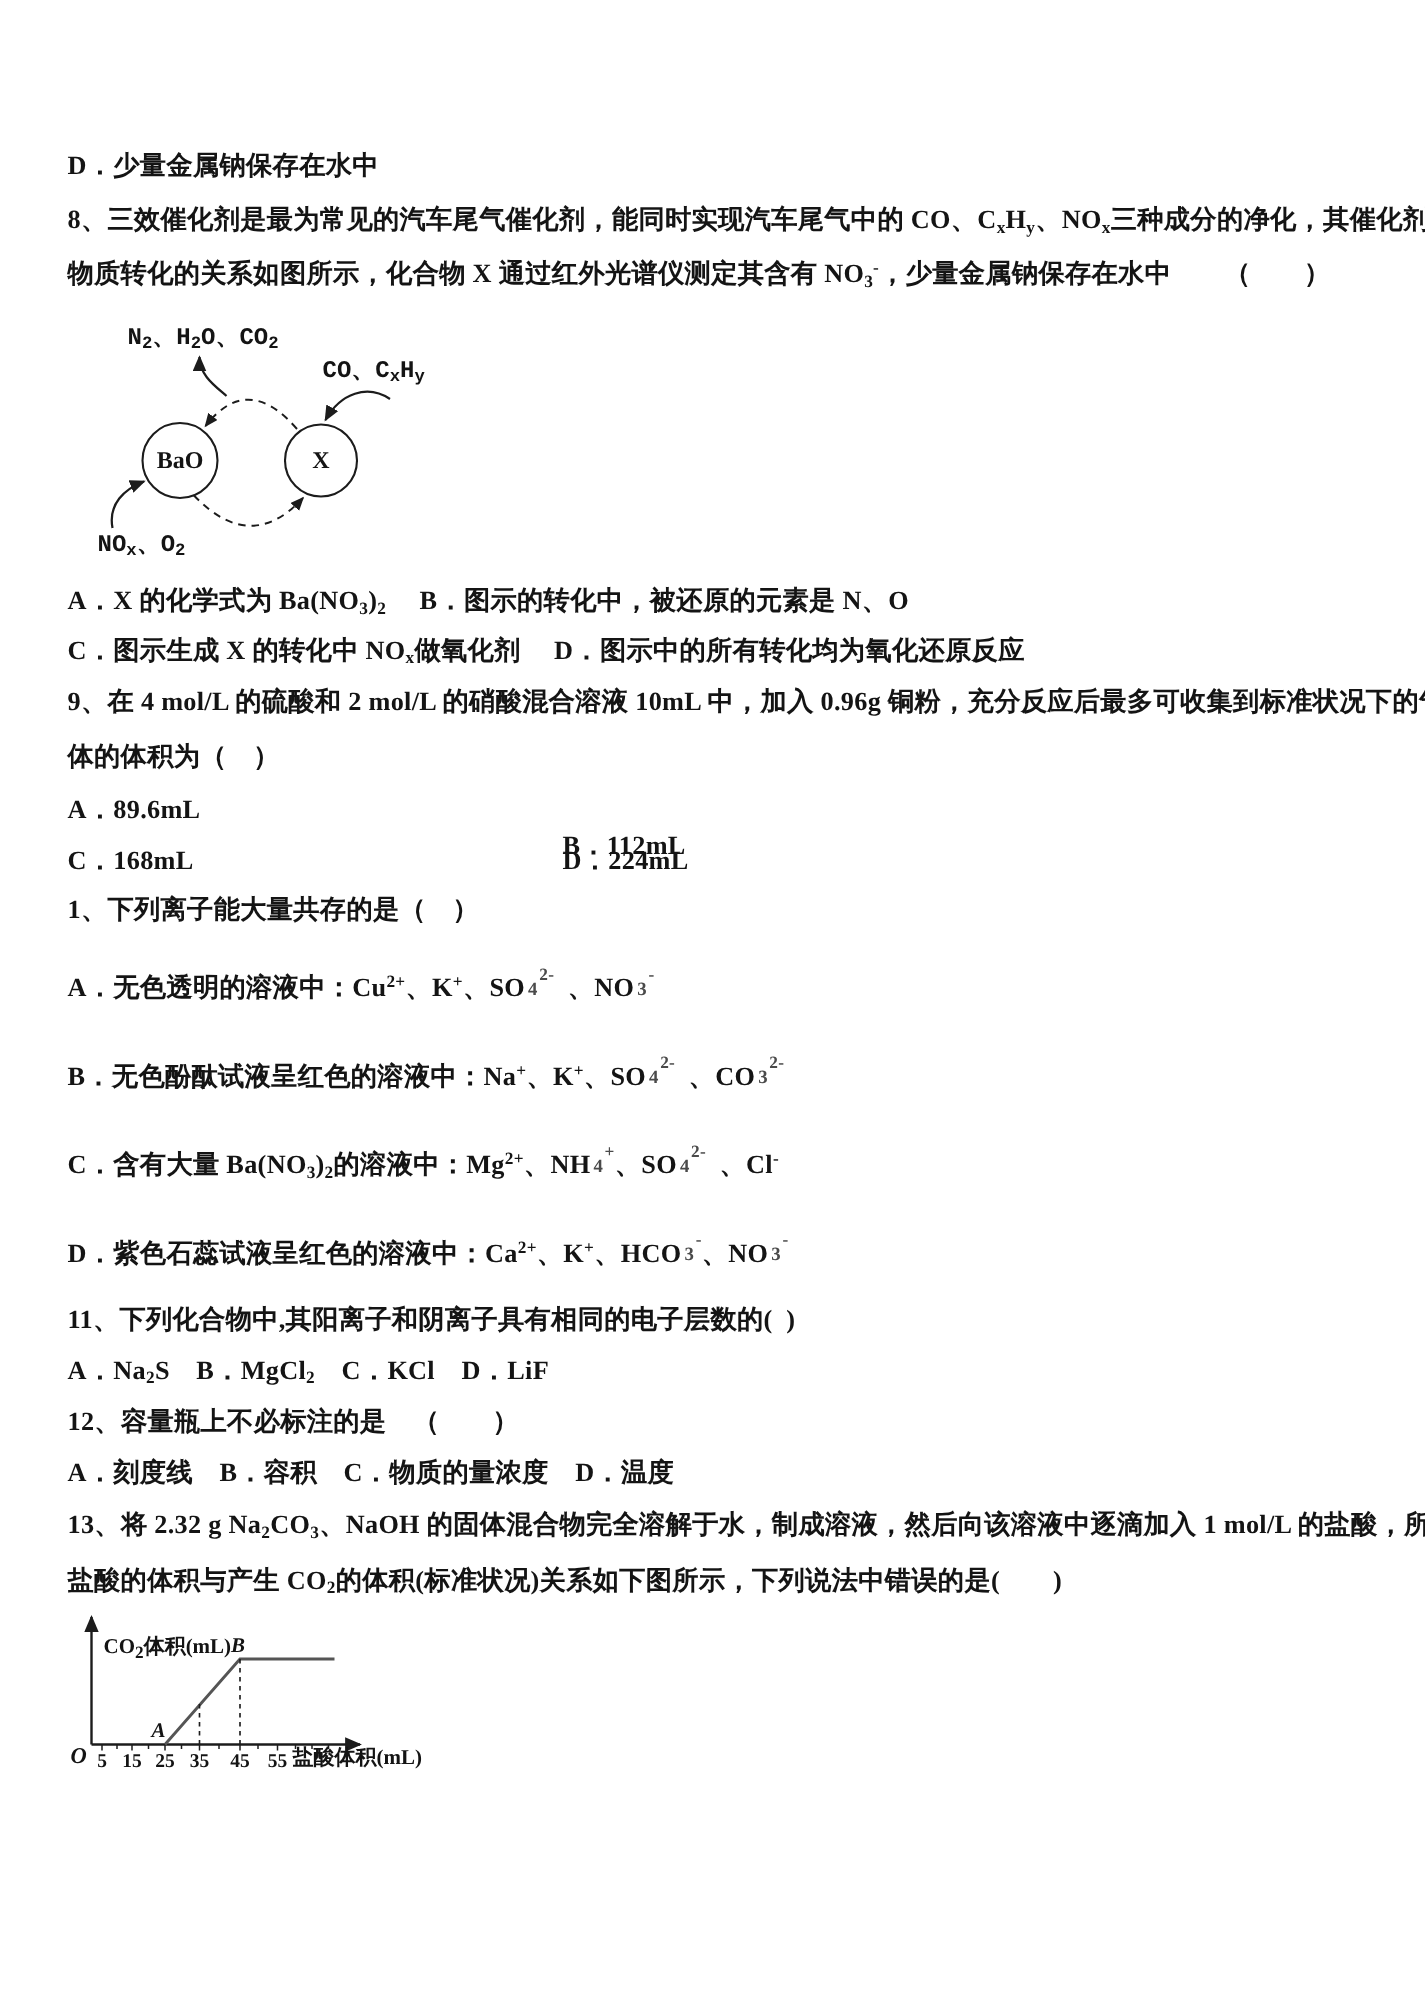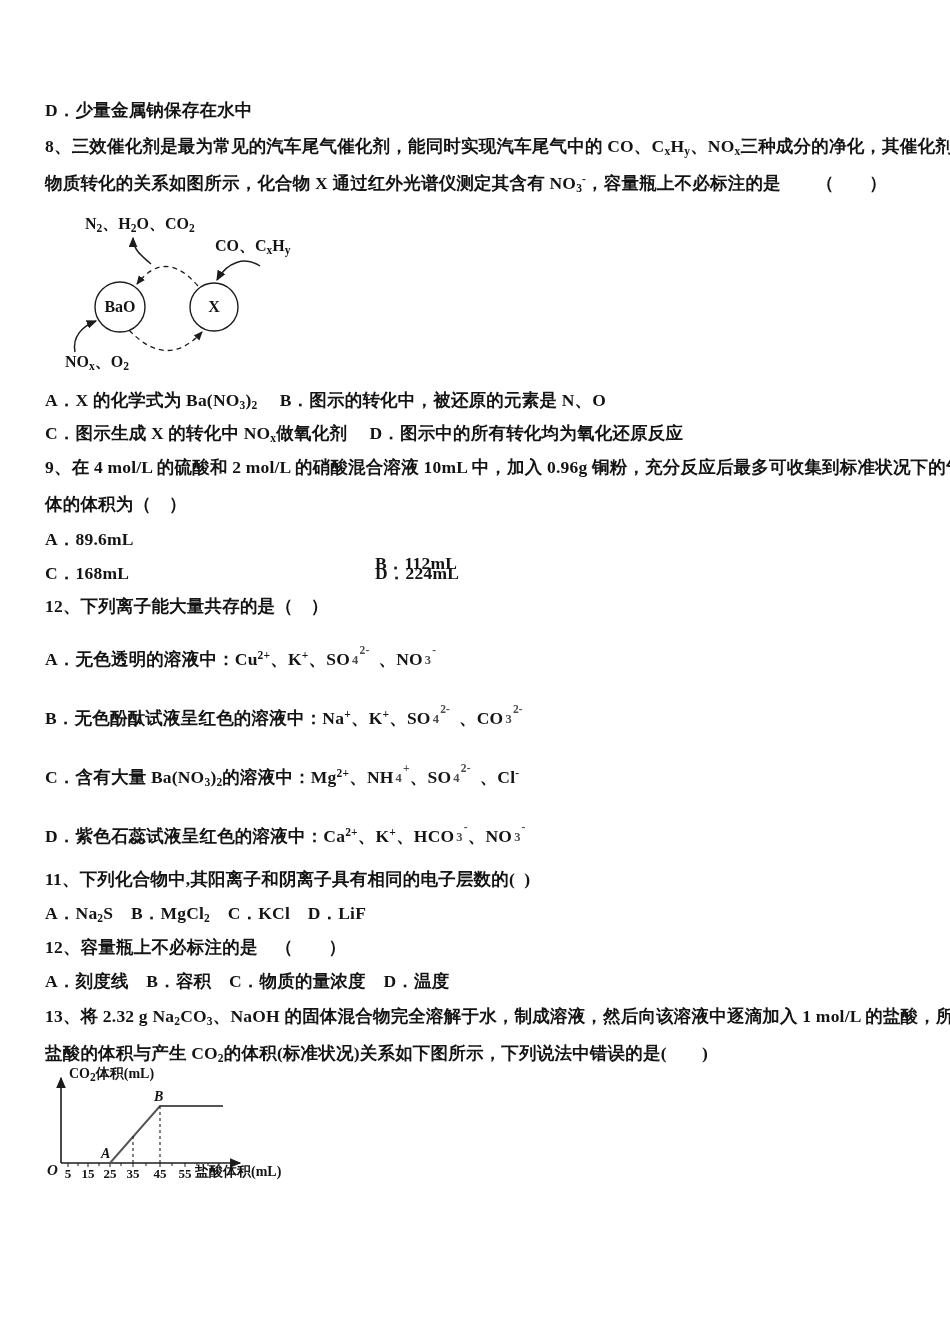--- a/index.html
+++ b/index.html
@@ -7,34 +7,34 @@
         font-family:"Liberation Serif","DejaVu Serif","DejaVu Sans",serif;color:#141414;}
   .line{position:absolute;left:45px;font-size:17.5px;font-weight:600;white-space:pre;
         letter-spacing:0.2px;line-height:1.25;}
   .col2{left:375px;}
   .sub{font-size:11.5px;vertical-align:-3px;}
   .sup{font-size:11.5px;vertical-align:6px;}
   .gsub{font-size:12.5px;color:#4a4a4a;vertical-align:1px;margin-left:2px;}
   .gsup{font-size:11.5px;color:#4a4a4a;position:relative;top:-11px;margin-left:1px;}
   .diagram{position:absolute;left:45px;top:210px;width:380px;height:172px;}
   .graph{position:absolute;left:45px;top:1068px;width:340px;height:118px;}
-  .dlabel{position:absolute;font-size:16px;font-weight:600;white-space:pre;}
-  .glabel{position:absolute;font-size:14px;font-weight:700;white-space:pre;}
+  .dlabel{position:absolute;font-size:16px;font-weight:600;white-space:pre;font-family:Liberation Mono, monospace;}
+  .glabel{position:absolute;font-size:14px;font-weight:700;white-space:pre;margin-top:24px;}
   svg{position:absolute;left:0;top:0;}
   svg text{font-family:"Liberation Serif","DejaVu Serif","DejaVu Sans",serif;}
 </style>
 </head>
 <body>
 
 <div class="page">
 
   <div class="line" style="top:100px">D．少量金属钠保存在水中</div>
 
   <div class="line" style="top:136px"><span>8、三效催化剂是最为常见的汽车尾气催化剂，能同时实现汽车尾气中的 CO、C</span><span class="sub">x</span><span>H</span><span class="sub">y</span><span>、NO</span><span class="sub">x</span><span>三种成分的净化，其催化剂表面</span></div>
-  <div class="line" style="top:172px"><span>物质转化的关系如图所示，化合物 X 通过红外光谱仪测定其含有 NO</span><span class="sub">3</span><span class="sup">-</span><span>，容量瓶上不必标注的是　　（　　）</span></div>
+  <div class="line" style="top:172px"><span>物质转化的关系如图所示，化合物 X 通过红外光谱仪测定其含有 NO</span><span class="sub">3</span><span class="sup">-</span><span>，少量金属钠保存在水中　　（　　）</span></div>
 
   <div class="diagram">
     <svg width="380" height="172" viewBox="0 0 380 172">
       <defs>
         <marker id="arr" markerWidth="9" markerHeight="9" refX="6.2" refY="3" orient="auto">
           <path d="M0,0 L7,3 L0,6 z" fill="#1c1c1c"></path>
         </marker>
       </defs>
 
       <path d="M153,76 Q120,38 92,74" fill="none" stroke="#1c1c1c" stroke-width="1.3" stroke-dasharray="5 4" marker-end="url(#arr)"></path>
@@ -57,21 +57,21 @@
   <div class="line" style="top:390px"><span>A．X 的化学式为 Ba(NO</span><span class="sub">3</span><span>)</span><span class="sub">2</span><span>　 B．图示的转化中，被还原的元素是 N、O</span></div>
   <div class="line" style="top:423px"><span>C．图示生成 X 的转化中 NO</span><span class="sub">x</span><span>做氧化剂　 D．图示中的所有转化均为氧化还原反应</span></div>
 
   <div class="line" style="top:457px">9、在 4 mol/L 的硫酸和 2 mol/L 的硝酸混合溶液 10mL 中，加入 0.96g 铜粉，充分反应后最多可收集到标准状况下的气</div>
   <div class="line" style="top:494px">体的体积为（　）</div>
   <div class="line" style="top:529px">A．89.6mL</div>
   <div class="line col2" style="top:553px">B．112mL</div>
   <div class="line" style="top:563px">C．168mL</div>
   <div class="line col2" style="top:563px">D．224mL</div>
 
-  <div class="line" style="top:596px">12、下列离子能大量共存的是（　）</div>
+  <div class="line" style="top:596px">1、下列离子能大量共存的是（　）</div>
   <div class="line" style="top:648px"><span>A．无色透明的溶液中：Cu</span><span class="sup">2+</span><span>、K</span><span class="sup">+</span><span>、SO</span><span class="gsub">4</span><span class="gsup">2-</span><span> 、NO</span><span class="gsub">3</span><span class="gsup">-</span></div>
   <div class="line" style="top:707px"><span>B．无色酚酞试液呈红色的溶液中：Na</span><span class="sup">+</span><span>、K</span><span class="sup">+</span><span>、SO</span><span class="gsub">4</span><span class="gsup">2-</span><span> 、CO</span><span class="gsub">3</span><span class="gsup">2-</span></div>
   <div class="line" style="top:766px"><span>C．含有大量 Ba(NO</span><span class="sub">3</span><span>)</span><span class="sub">2</span><span>的溶液中：Mg</span><span class="sup">2+</span><span>、NH</span><span class="gsub">4</span><span class="gsup">+</span><span>、SO</span><span class="gsub">4</span><span class="gsup">2-</span><span> 、Cl</span><span class="sup">-</span></div>
   <div class="line" style="top:825px"><span>D．紫色石蕊试液呈红色的溶液中：Ca</span><span class="sup">2+</span><span>、K</span><span class="sup">+</span><span>、HCO</span><span class="gsub">3</span><span class="gsup">-</span><span>、NO</span><span class="gsub">3</span><span class="gsup">-</span></div>
 
   <div class="line" style="top:869px">11、下列化合物中,其阳离子和阴离子具有相同的电子层数的(  )</div>
   <div class="line" style="top:903px"><span>A．Na</span><span class="sub">2</span><span>S　B．MgCl</span><span class="sub">2</span><span>　C．KCl　D．LiF</span></div>
 
   <div class="line" style="top:937px">12、容量瓶上不必标注的是　（　　）</div>
   <div class="line" style="top:971px">A．刻度线　B．容积　C．物质的量浓度　D．温度</div>

